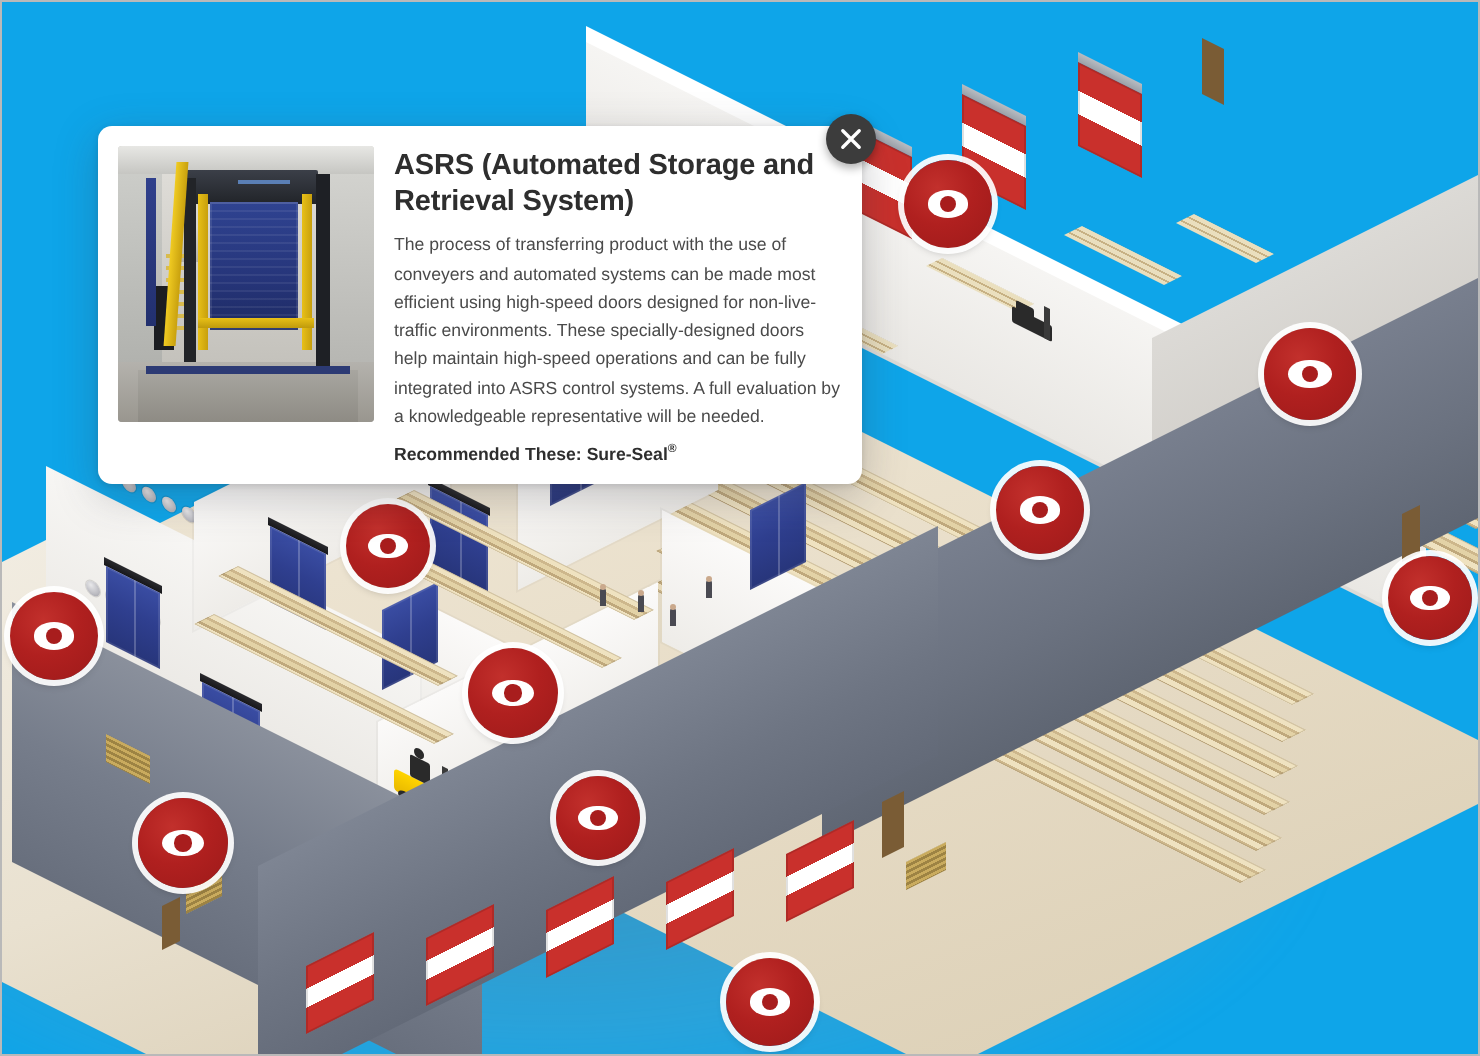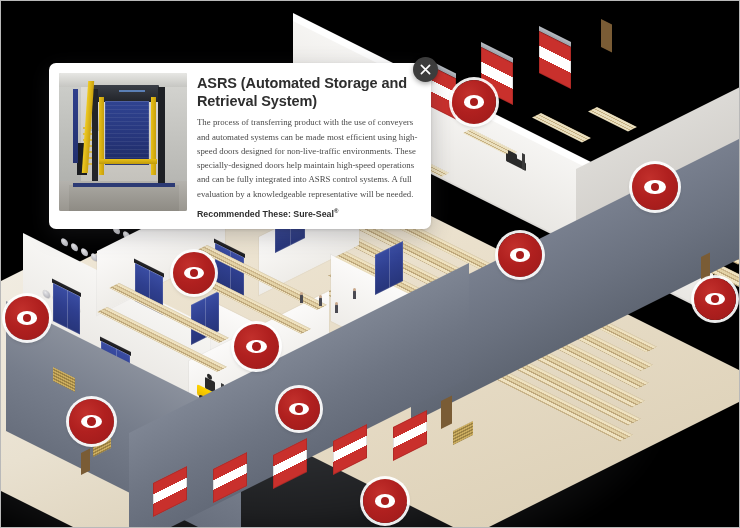--- a/index.html
+++ b/index.html
@@ -4,21 +4,21 @@
 <title>ASRS Interactive Warehouse</title>
 <style>
   html,body{margin:0;padding:0;}
   body{
     width:740px;height:528px;overflow:hidden;
     background:#ffffff;
     font-family:"Liberation Sans", sans-serif;
   }
   #stage{
     position:relative;width:740px;height:528px;
-    background:#000000;
+    background:#0ea5e9;
     border:1px solid #b9b9b9;
     box-sizing:border-box;
     overflow:hidden;
   }
 
   
   #scene{position:absolute;left:0;top:0;width:740px;height:528px;overflow:hidden;}
 
   .iso{position:absolute;transform-origin:0 0;}
 
@@ -212,21 +212,21 @@
   .th-box{position:absolute;left:30px;top:40px;width:13px;height:18px;
     background:linear-gradient(180deg,#d8d6d0 0%,#b3b0a9 100%);}
   .th-dark{position:absolute;left:18px;top:70px;width:10px;height:32px;background:#1b1d21;}
 
   #card-body{flex:1;min-width:0;padding-top:2px;}
   #card-title{
     font-size:14.5px;line-height:1.22;font-weight:bold;color:#2e2e2e;
     margin:0 0 5px 0;letter-spacing:-.1px;
   }
   #card-desc{
-    font-size:8.8px;line-height:1.62;color:#4a4a4a;margin:0 0 7px 0;font-family:Liberation Serif, serif;
+    font-size:8.8px;line-height:1.62;color:#4a4a4a;margin:0 0 7px 0;
   }
   #card-rec{
     font-size:8.8px;font-weight:bold;color:#2e2e2e;margin:0;
   }
   #card-rec sup{font-size:6px;vertical-align:super;}
 
   #close-button{
     position:absolute;left:412px;top:56px;width:25px;height:25px;
     border-radius:50%;
     background:#3c3c3c;

